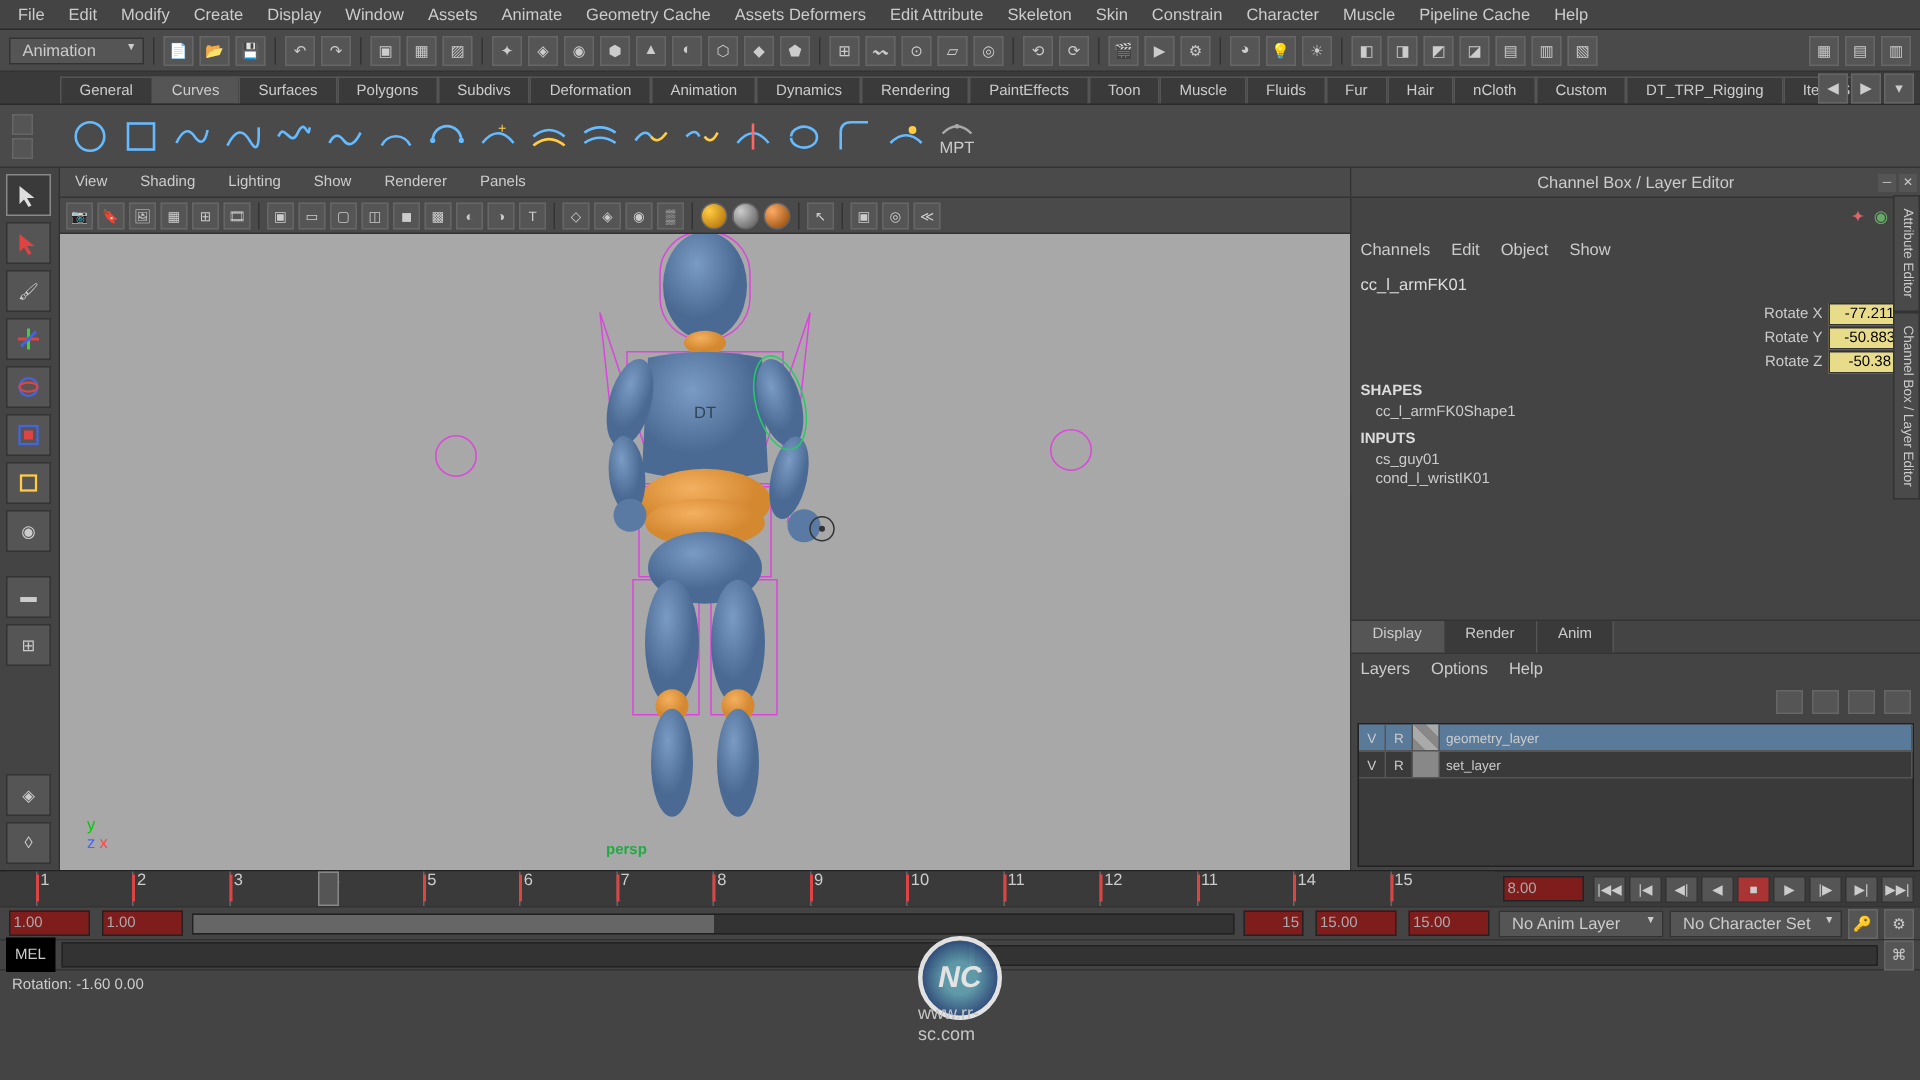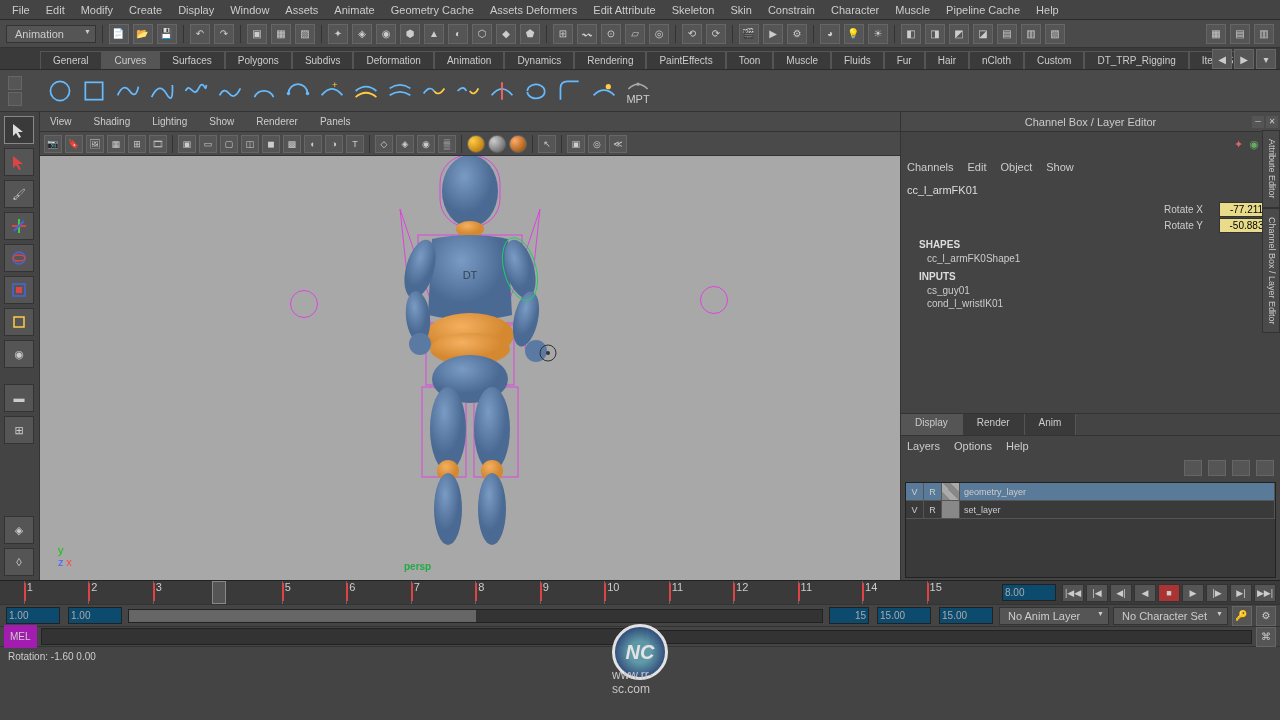--- a/index.html
+++ b/index.html
@@ -40,54 +40,54 @@
 .right-panel{width:380px;background:#444;display:flex;flex-direction:column;border-left:1px solid #333}
 .rp-title{height:20px;background:#4a4a4a;display:flex;align-items:center;justify-content:center;font-size:10px;border-bottom:1px solid #333;position:relative}
 .rp-title .ctrls{position:absolute;right:2px;display:flex;gap:2px}
 .rp-title .ctrls span{width:12px;height:12px;background:#555;font-size:8px;display:flex;align-items:center;justify-content:center}
 .side-tabs{position:absolute;right:0;top:130px;width:18px;display:flex;flex-direction:column}
 .side-tab{writing-mode:vertical-rl;padding:8px 2px;background:#4a4a4a;border:1px solid #333;font-size:9px;cursor:pointer}
 .rp-icons{height:24px;display:flex;align-items:center;justify-content:flex-end;padding:0 6px;gap:6px}
 .rp-menubar{height:22px;background:#444;display:flex;align-items:center;padding:0 6px;gap:14px;font-size:10px}
 .rp-content{padding:4px 6px;flex:1;background:#444}
 .obj-name{color:#ddd;font-size:11px;margin:2px 0 6px}
-.attr-row{display:flex;justify-content:flex-end;align-items:center;gap:16px;margin:1px 0}
+.attr-row{display:flex;justify-content:flex-end;align-items:center;gap:4px;margin:1px 0}
 .attr-row label{font-size:10px}
 .attr-row input{width:55px;background:#e8dc8a;border:1px solid #333;color:#000;font-size:10px;padding:1px 2px;text-align:center}
-.section-hdr{color:#ddd;font-size:10px;font-weight:bold;margin:6px 12px 2px}
-.section-item{color:#ccc;font-size:10px;margin-left:20px;padding:1px 0}
+.section-hdr{color:#ddd;font-size:10px;font-weight:bold;margin:6px 0 2px}
+.section-item{color:#ccc;font-size:10px;margin-left:10px;padding:1px 0}
 .layer-panel{background:#444;border-top:1px solid #333}
 .layer-tabs{display:flex;height:22px;border-bottom:1px solid #333}
 .layer-tab{padding:3px 14px;background:#3a3a3a;border-right:1px solid #555;cursor:pointer;font-size:10px}
 .layer-tab.active{background:#555}
 .layer-menu{height:20px;display:flex;align-items:center;padding:0 6px;gap:14px;font-size:10px}
 .layer-icons{height:24px;display:flex;align-items:center;justify-content:flex-end;padding:0 6px;gap:6px}
 .layer-icons span{width:18px;height:16px;background:#555;border:1px solid #666}
 .layer-list{background:#3a3a3a;border:1px solid #222;margin:2px 4px}
 .layer-row{display:flex;align-items:center;height:18px;border-bottom:1px solid #555}
 .layer-row.sel{background:#5a7a9a}
 .layer-row span{border-right:1px solid #555;height:100%;display:flex;align-items:center;justify-content:center;font-size:9px}
 .layer-row .v{width:18px}
 .layer-row .r{width:18px}
 .layer-row .c{width:18px;background:linear-gradient(45deg,#888 25%,#aaa 25%,#aaa 50%,#888 50%,#888 75%,#aaa 75%)}
 .layer-row .name{flex:1;justify-content:flex-start;padding-left:4px}
 .timeline{height:24px;background:#3a3a3a;display:flex;align-items:center;position:relative;border-top:1px solid #222}
 .tl-track{flex:1;height:100%;position:relative;background:#3a3a3a;margin:0 4px}
 .tick{position:absolute;top:0;height:100%;border-left:1px solid #666;font-size:9px;padding-left:2px}
 .keyframe{position:absolute;top:2px;width:2px;height:18px;background:#d44}
 .curframe{position:absolute;top:0;width:14px;height:100%;background:#555;border:1px solid #888}
-.tl-field{width:54px;background:#0c4a6e;border:1px solid #222;padding:2px;font-size:10px;color:#aaa;margin:0 2px}
+.tl-field{width:54px;background:#7f1d1d;border:1px solid #222;padding:2px;font-size:10px;color:#aaa;margin:0 2px}
 .play-ctrls{display:flex;gap:2px;padding:0 4px}
 .play-btn{width:22px;height:18px;background:#555;border:1px solid #333;display:flex;align-items:center;justify-content:center;font-size:9px;cursor:pointer}
 .play-btn.stop{background:#a33}
 .range-bar{height:22px;background:#444;display:flex;align-items:center;padding:2px 4px;gap:4px;border-top:1px solid #333}
 .range-slider{flex:1;height:14px;background:#333;border:1px solid #222;position:relative}
 .range-thumb{position:absolute;height:100%;background:#666;left:0;width:50%}
 .cmd-line{height:20px;background:#444;display:flex;align-items:center;padding:0 4px;gap:4px;border-top:1px solid #333}
-.cmd-line .mel{background:#a21caf;padding:6px 6px;font-size:10px}
+.cmd-line .mel{background:#000000;padding:6px 6px;font-size:10px}
 .cmd-line input{flex:1;background:#333;border:1px solid #222;color:#ccc;padding:2px;font-size:10px}
 .status{height:20px;background:#444;display:flex;align-items:center;padding:0 8px;font-size:10px;border-top:1px solid #333}
 .watermark{position:absolute;bottom:40px;left:50%;transform:translateX(-50%);display:flex;align-items:center;gap:8px;opacity:0.85;pointer-events:none}
 .watermark .logo{width:56px;height:56px;border-radius:50%;background:radial-gradient(circle,#6ab 30%,#358 70%);border:3px solid #fff;display:flex;align-items:center;justify-content:center;color:#fff;font-size:20px;font-weight:bold;font-style:italic}
 .watermark .txt{color:#fff;font-size:32px;font-weight:bold;text-shadow:0 0 6px #000}
 .watermark .url{position:absolute;bottom:-16px;right:0;color:#ddd;font-size:12px}
 </style>
 </head>
 <body>
 
@@ -477,20 +477,24 @@
     </div>
     <div class="rp-content">
       <div class="obj-name">cc_l_armFK01</div>
       <div class="attr-row">
           <label>Rotate X</label>
           <input value="-77.211" style="">
         </div>
       <div class="attr-row">
           <label>Rotate Y</label>
           <input value="-50.883" style="">
+        </div>
+      <div class="attr-row">
+          <label>Rotate Z</label>
+          <input value="-50.38" style="">
         </div>
       <div class="section-hdr">SHAPES</div>
       <div class="section-item">cc_l_armFK0Shape1</div>
       <div class="section-hdr">INPUTS</div>
       <div class="section-item">cs_guy01</div>
       <div class="section-item">cond_l_wristIK01</div>
     </div>
     <div style="flex:1"></div>
 
     <div class="layer-panel">

